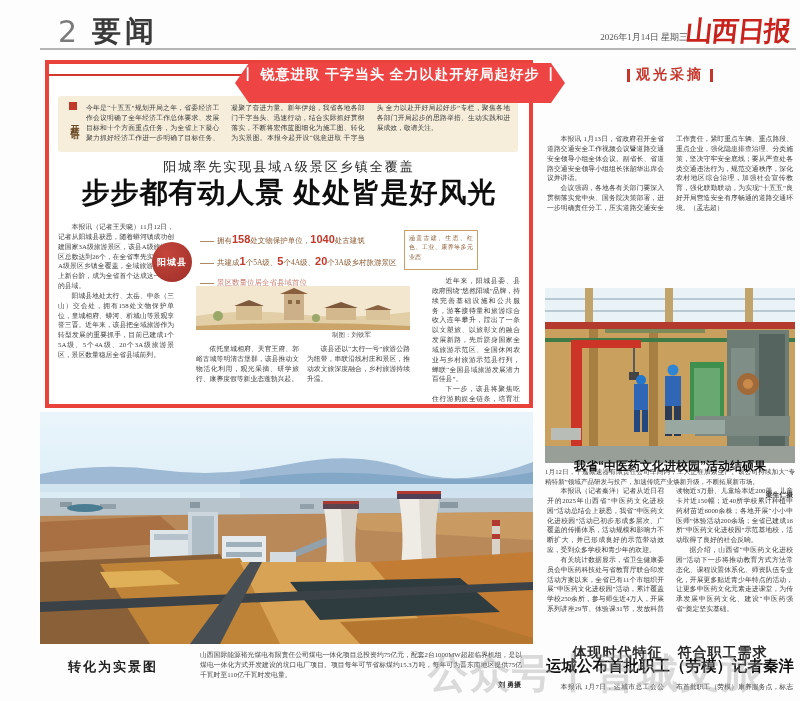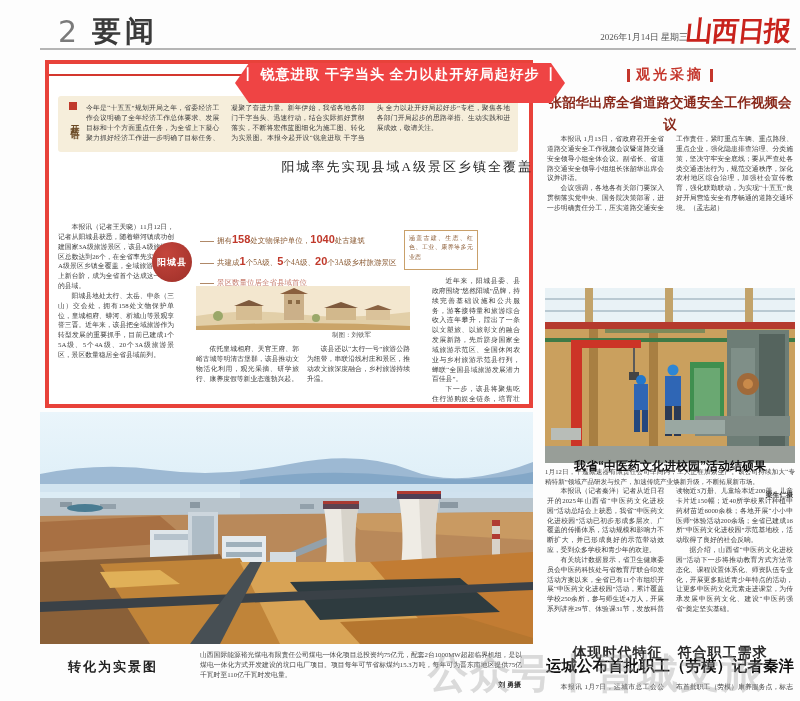--- a/index.html
+++ b/index.html
@@ -30,21 +30,21 @@
   .intro-panel { position:absolute; left:58px; top:96px; width:460px; height:56px;
     background:#f6eedb; border-radius:3px; }
   .intro-label { position:absolute; left:8px; top:6px; width:14px; }
   .intro-label .sq { display:block; width:8px; height:8px; background:#c0392b; margin:0 auto 2px auto; }
   .intro-label .vtxt { writing-mode:vertical-rl; font-size:9px; font-weight:bold; color:#6b4a26;
     letter-spacing:3px; margin-left:2px; }
   .intro-text { position:absolute; left:28px; top:7px; width:424px; height:44px;
     columns:3; column-gap:12px; font-size:6.5px; line-height:1.5; color:#4a4538;
     text-align:justify; overflow:hidden; filter:blur(.3px); }
 
-  .kicker-main { position:absolute; left:45px; top:158px; width:488px; text-align:right;
+  .kicker-main { position:absolute; left:45px; top:158px; width:488px; text-align:center;
     font-size:13px; color:#1d1d1d; letter-spacing:2px; }
   .headline-main { position:absolute; left:45px; top:174px; width:488px; text-align:center;
     font-size:28px; font-weight:bold; color:#0e0e0e; letter-spacing:1px;
     font-family:"Liberation Sans", sans-serif; }
 
   .micro { font-size:6.8px; line-height:1.45; color:#3c3c3c; text-align:justify; filter:blur(.3px); }
   .micro p { text-indent:2em; }
   .art-col1 { position:absolute; left:58px; top:222px; width:116px; height:180px; overflow:hidden; }
   .art-col3 { position:absolute; left:432px; top:276px; width:88px; height:126px; overflow:hidden; }
   .art-mid-text { position:absolute; left:196px; top:344px; width:214px; height:58px;
@@ -125,20 +125,21 @@
 
   <div class="intro-panel">
     <div class="intro-label">
       <span class="sq"></span>
       <span class="vtxt">开栏语</span>
     </div>
     <div class="intro-text micro">今年是“十五五”规划开局之年，省委经济工作会议明确了全年经济工作总体要求、发展目标和十个方面重点任务，为全省上下凝心聚力抓好经济工作进一步明确了目标任务、凝聚了奋进力量。新年伊始，我省各地各部门干字当头、迅速行动，结合实际抓好贯彻落实，不断将宏伟蓝图细化为施工图、转化为实景图。本报今起开设“锐意进取 干字当头 全力以赴开好局起好步”专栏，聚焦各地各部门开局起步的思路举措、生动实践和进展成效，敬请关注。</div>
   </div>
 
   <div class="kicker-main">阳城率先实现县域A级景区乡镇全覆盖</div>
+  <div class="headline-main">步步都有动人景 处处皆是好风光</div>
 
   <div class="art-col1 micro">
     <p>本报讯（记者王天晓）11月12日，记者从阳城县获悉，随着蟒河镇成功创建国家3A级旅游景区，该县A级旅游景区总数达到26个，在全省率先实现县域A级景区乡镇全覆盖，全域旅游发展再上新台阶，成为全省首个达成这一目标的县域。</p>
     <p>阳城县地处太行、太岳、中条（三山）交会处，拥有158处文物保护单位，皇城相府、蟒河、析城山等景观享誉三晋。近年来，该县把全域旅游作为转型发展的重要抓手，目前已建成1个5A级、5个4A级、20个3A级旅游景区，景区数量稳居全省县域前列。</p>
   </div>
 
   <div class="ig-circle">阳城县</div>
   <div class="ig-row r1"><span>拥有</span><span class="ig-num">158</span><span>处文物保护单位，</span><span class="ig-num">1040</span><span>处古建筑</span></div>
   <div class="ig-row r2"><span>共建成</span><span class="ig-num">1</span><span>个5A级、</span><span class="ig-num">5</span><span>个4A级、</span><span class="ig-num">20</span><span>个3A级乡村旅游景区</span></div>
   <div class="ig-row r3">景区数量位居全省县域首位</div>
@@ -237,21 +238,20 @@
     <div class="ccredit">刘 勇摄</div>
   </div>
 
   <div class="rcol">
     <div class="zw-head">
       <span class="bar"></span>
       <span class="lbl">观光采摘</span>
       <span class="bar"></span>
     </div>
     <div class="zw-h1">
-      <div>张韶华出席全省道路交通安全工作视频会议</div>
     </div>
     <div class="zw-body micro">
       <p>本报讯 1月13日，省政府召开全省道路交通安全工作视频会议暨道路交通安全领导小组全体会议。副省长、省道路交通安全领导小组组长张韶华出席会议并讲话。</p>
       <p>会议强调，各地各有关部门要深入贯彻落实党中央、国务院决策部署，进一步明确责任分工，压实道路交通安全工作责任，紧盯重点车辆、重点路段、重点企业，强化隐患排查治理、分类施策，坚决守牢安全底线；要从严查处各类交通违法行为，规范交通秩序，深化农村地区综合治理，加强社会宣传教育，强化联勤联动，为实现“十五五”良好开局营造安全有序畅通的道路交通环境。（孟志超）</p>
     </div>
 
     <div class="factory-photo">
       <svg width="250" height="175" viewBox="0 0 250 175">
         <rect width="250" height="175" fill="#caa05e"></rect>
         <rect y="0" width="250" height="34" fill="#e9f2f6"></rect>

